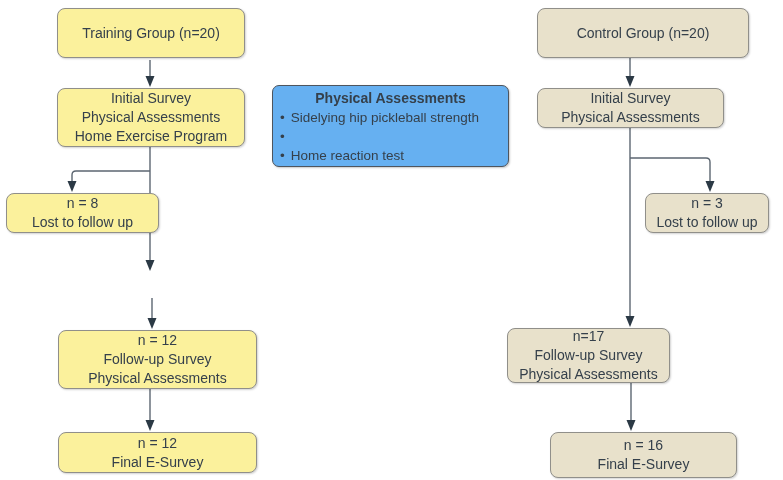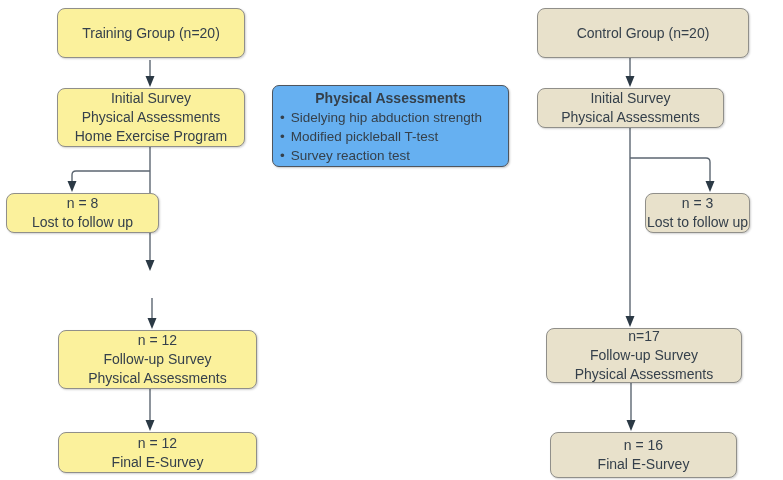--- a/index.html
+++ b/index.html
@@ -122,47 +122,46 @@
 
   <div class="node" style="left:58px;top:432px;width:199px;height:41px">
     <div class="ln">n = 12</div>
     <div class="ln">Final E-Survey</div>
   </div>
 
   <div class="note" style="left:272px;top:85px;width:237px;height:82px">
     <div class="note-title">Physical Assessments</div>
     <div class="bullet-row">
       <span class="bullet-glyph">•</span>
-      <span>Sidelying hip abduction strength</span>
+      <span>Sidelying hip pickleball strength</span>
     </div>
     <div class="bullet-row">
       <span class="bullet-glyph">•</span>
-      <span>Modified pickleball T-test</span>
     </div>
     <div class="bullet-row">
       <span class="bullet-glyph">•</span>
-      <span>Survey reaction test</span>
+      <span>Home reaction test</span>
     </div>
   </div>
 
   <div class="node tan" style="left:537px;top:8px;width:212px;height:50px">
     <div class="ln">Control Group (n=20)</div>
   </div>
 
   <div class="node tan" style="left:537px;top:88px;width:187px;height:40px">
     <div class="ln">Initial Survey</div>
     <div class="ln">Physical Assessments</div>
   </div>
 
-  <div class="node tan" style="left:645px;top:193px;width:105px;height:40px">
+  <div class="node tan" style="left:645px;top:193px;width:124px;height:40px">
     <div class="ln">n = 3</div>
     <div class="ln">Lost to follow up</div>
   </div>
 
-  <div class="node tan" style="left:546px;top:328px;width:196px;height:55px">
+  <div class="node tan" style="left:507px;top:328px;width:163px;height:55px">
     <div class="ln">n=17</div>
     <div class="ln">Follow-up Survey</div>
     <div class="ln">Physical Assessments</div>
   </div>
 
   <div class="node tan" style="left:550px;top:432px;width:187px;height:46px">
     <div class="ln">n = 16</div>
     <div class="ln">Final E-Survey</div>
   </div>
 

